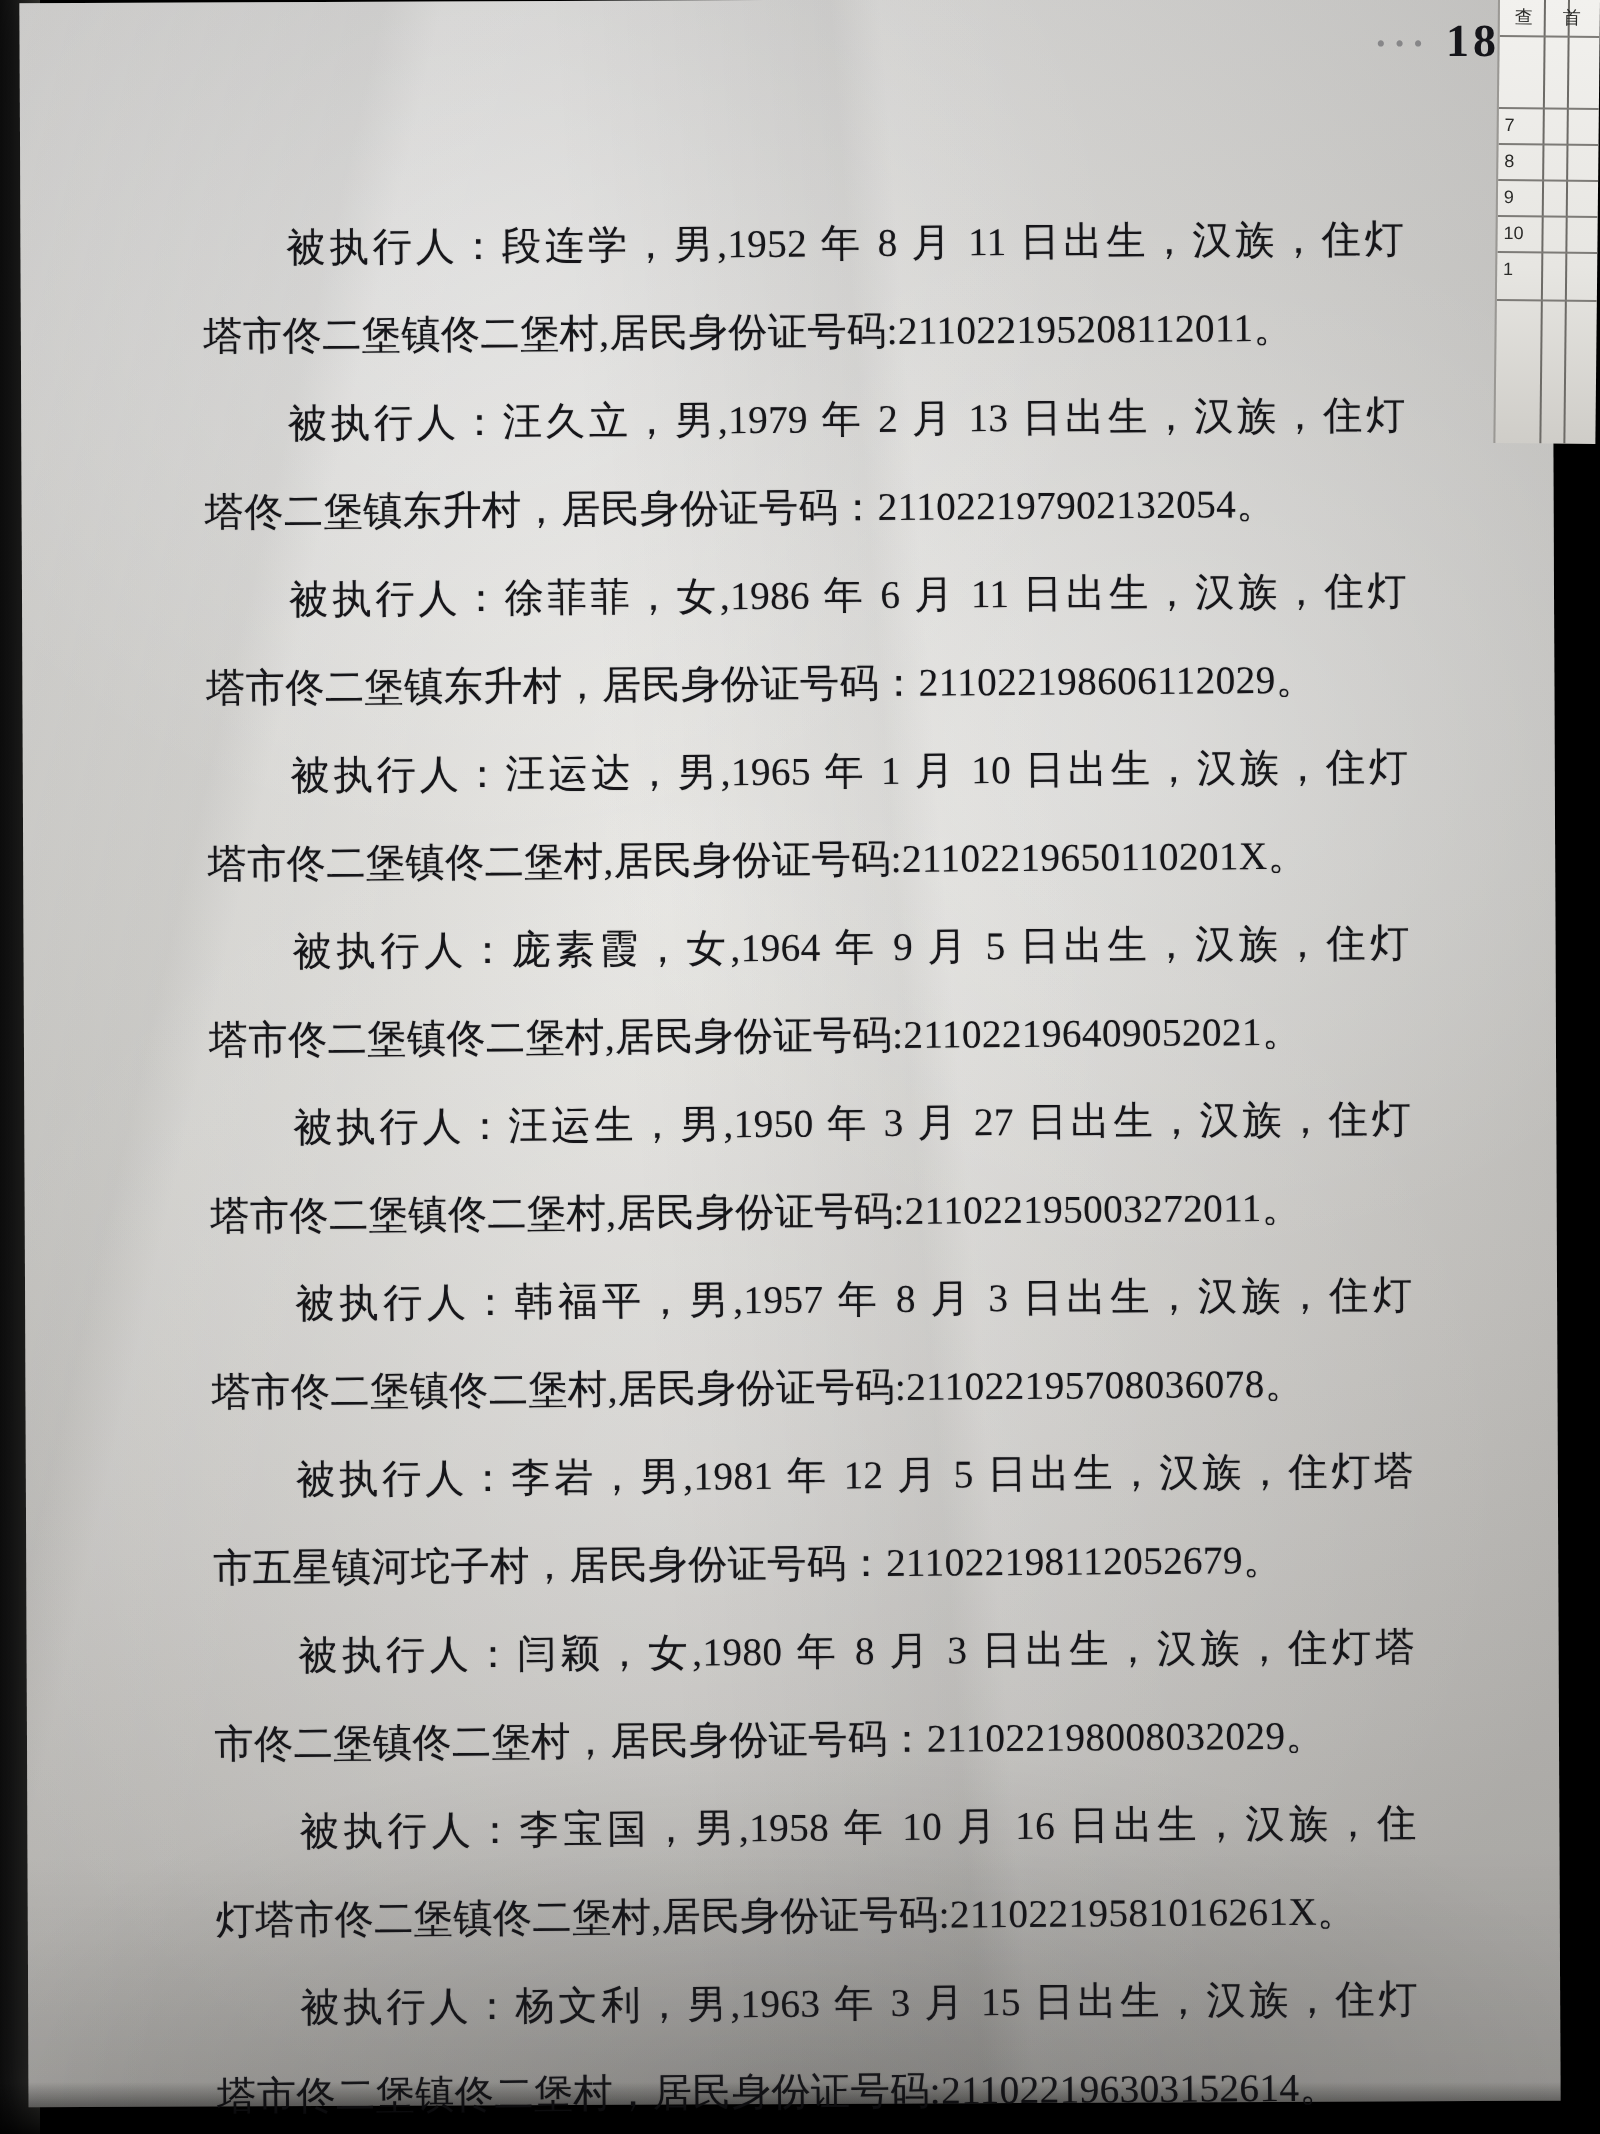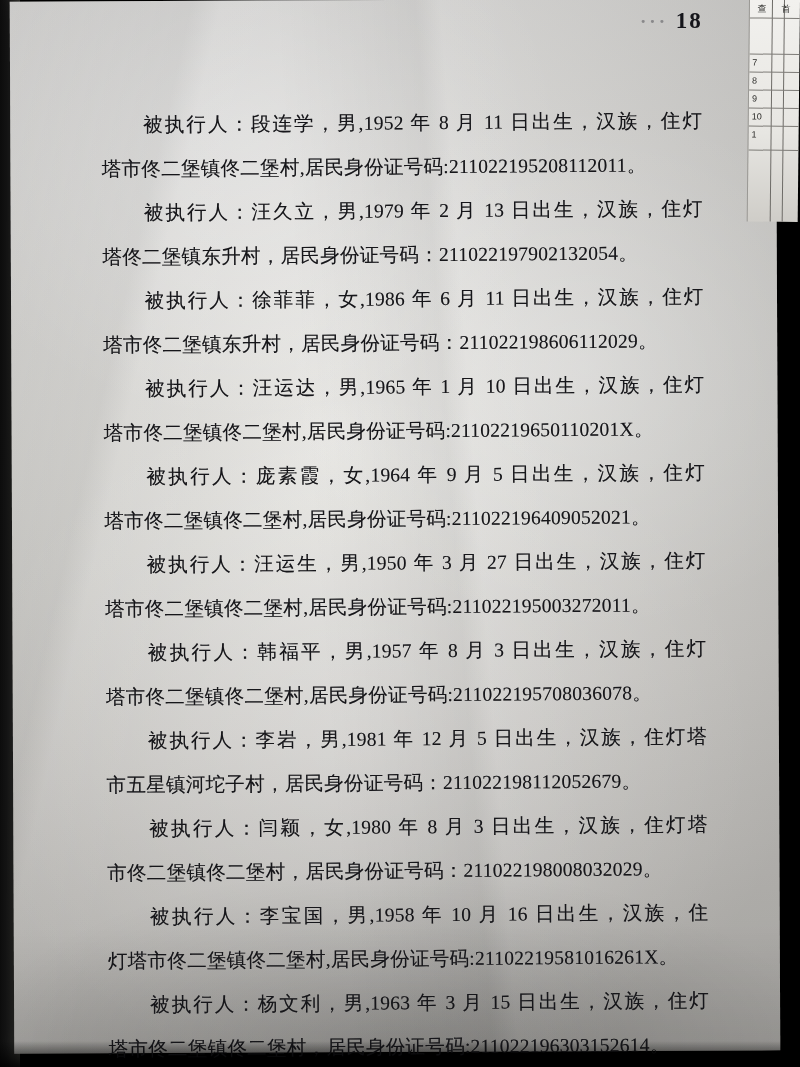--- a/index.html
+++ b/index.html
@@ -104,21 +104,21 @@
     color: #2b2b29;
     font-family: "Liberation Sans", sans-serif;
   }
 
   
   .page-no {
     position: absolute;
     top: 8px;
     left: 640px;
     width: 110px;
-    text-align: left;
+    text-align: right;
     color: #15151a;
     font-size: 23px;
     font-weight: bold;
     letter-spacing: 2px;
     font-family: "Liberation Serif", serif;
   }
   .page-no .dots {
     color: #55555a;
     font-size: 19px;
     letter-spacing: 3px;

